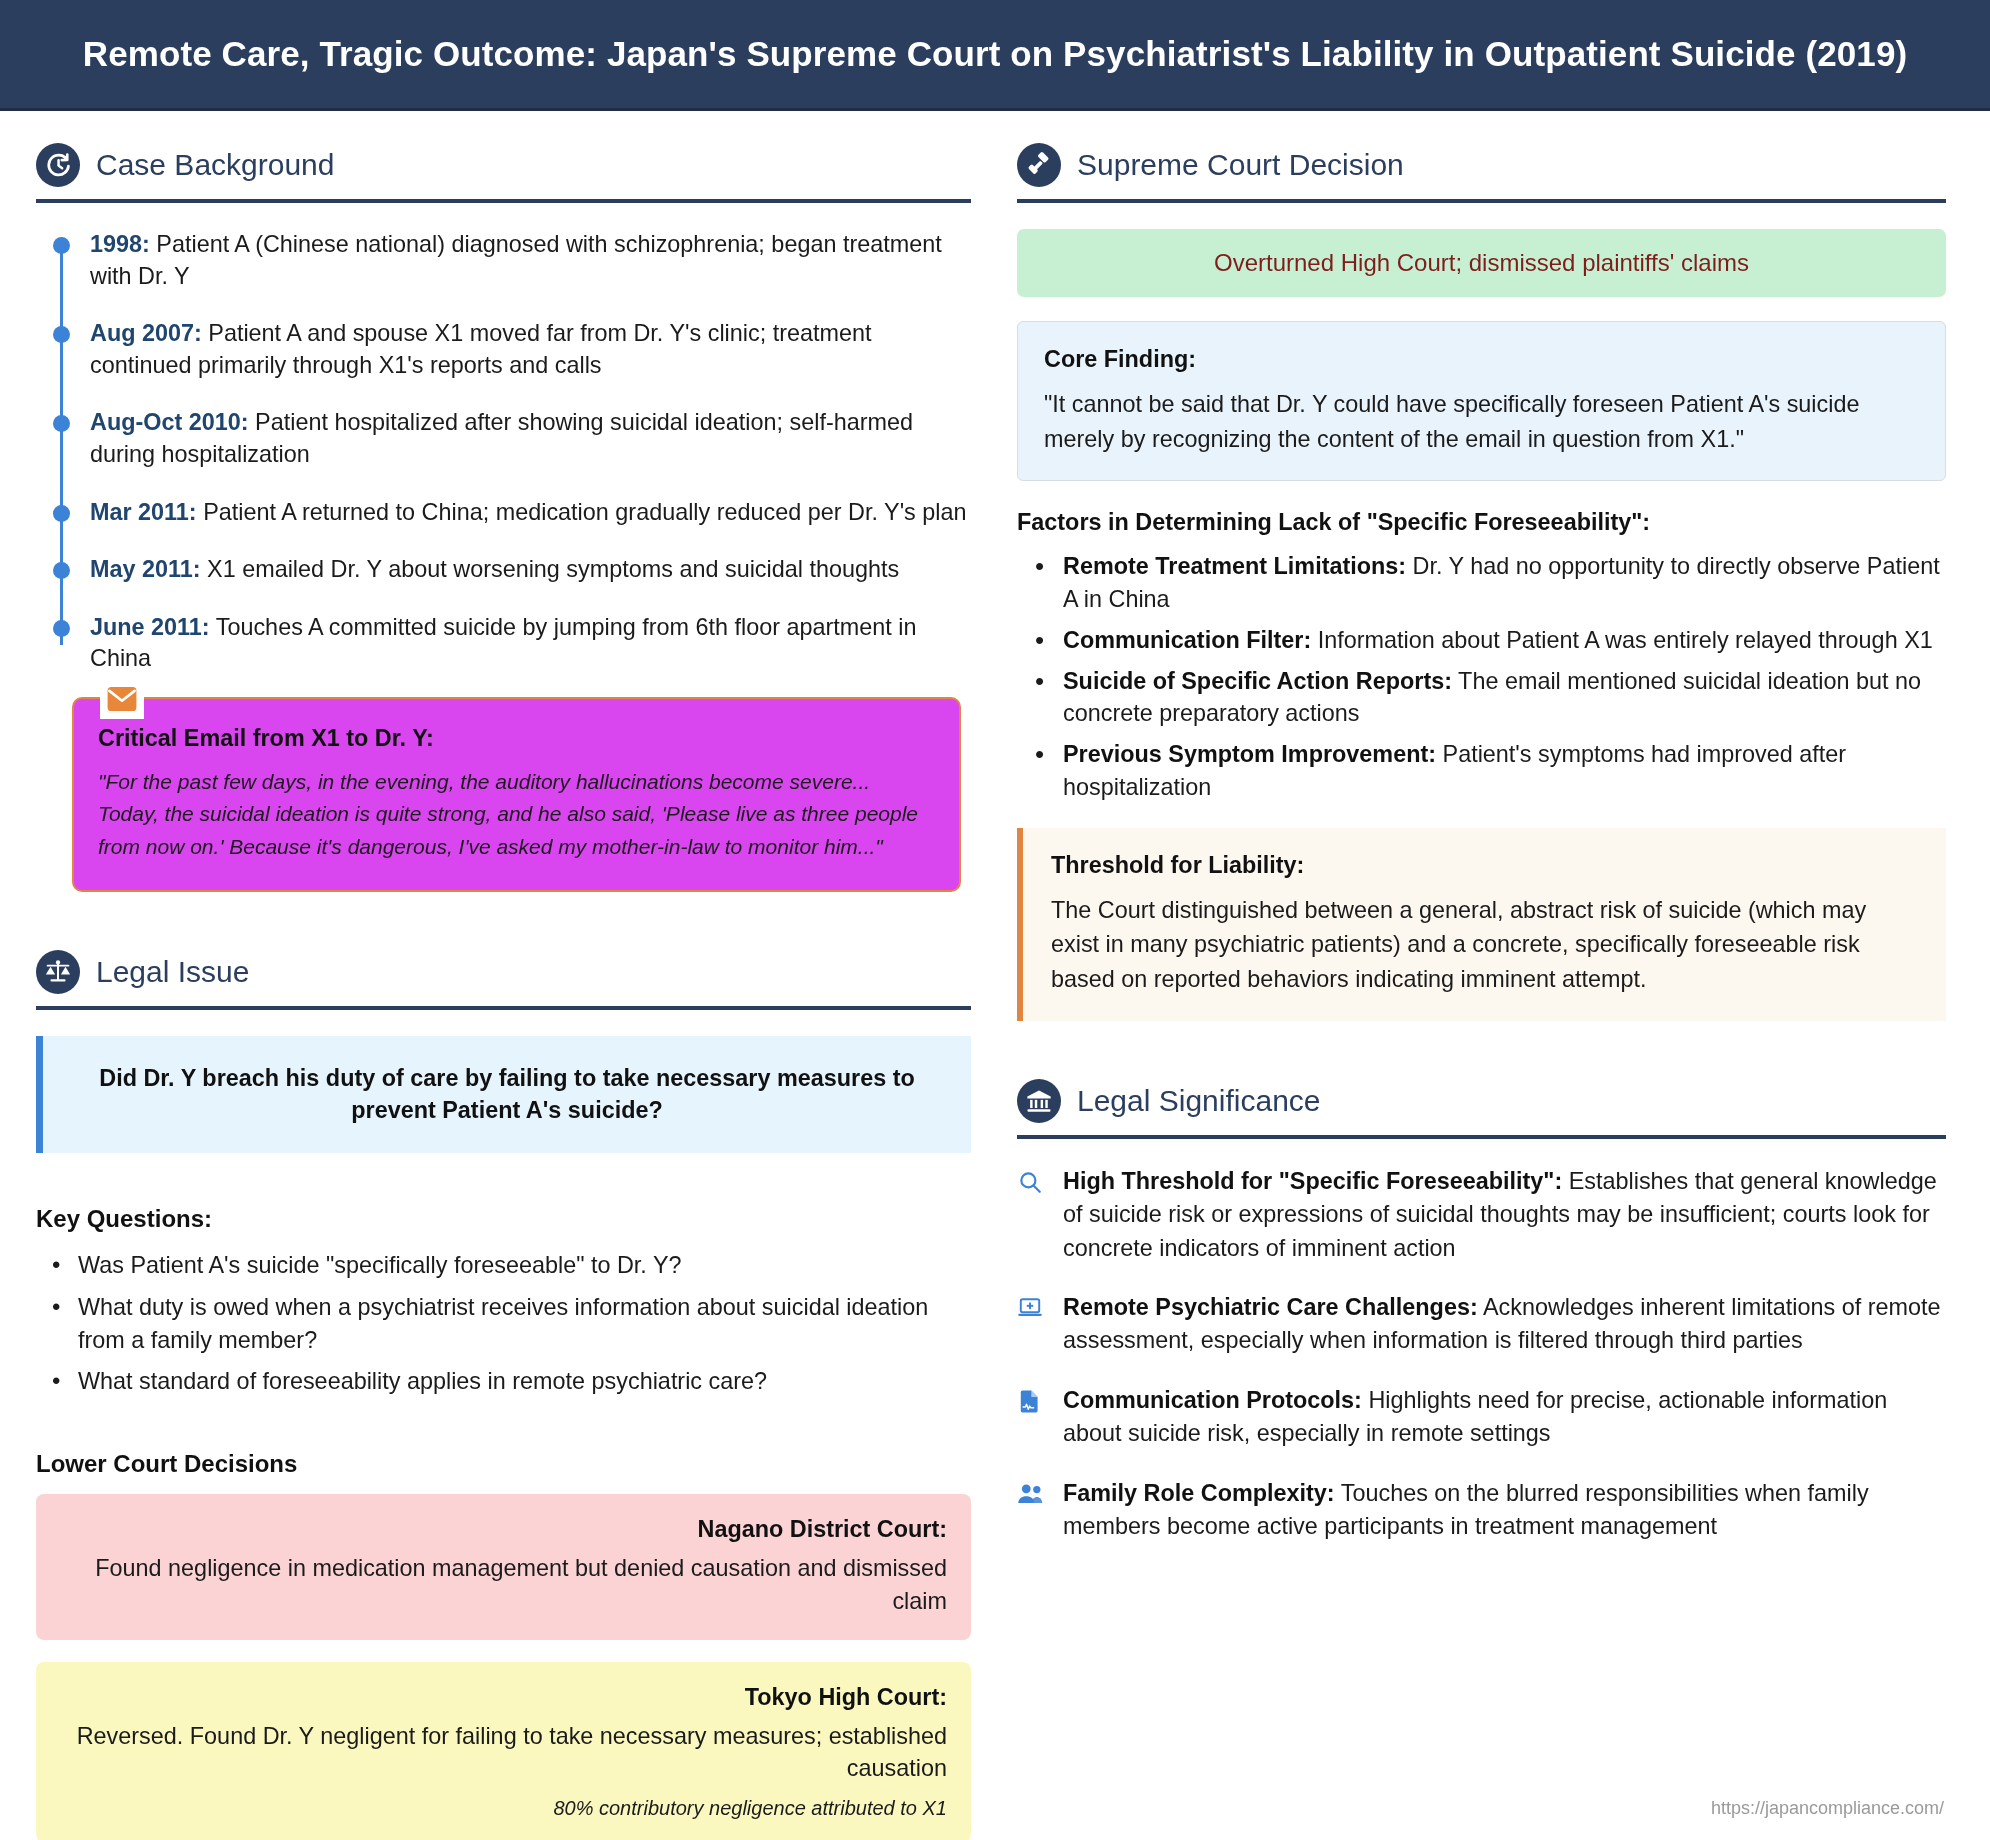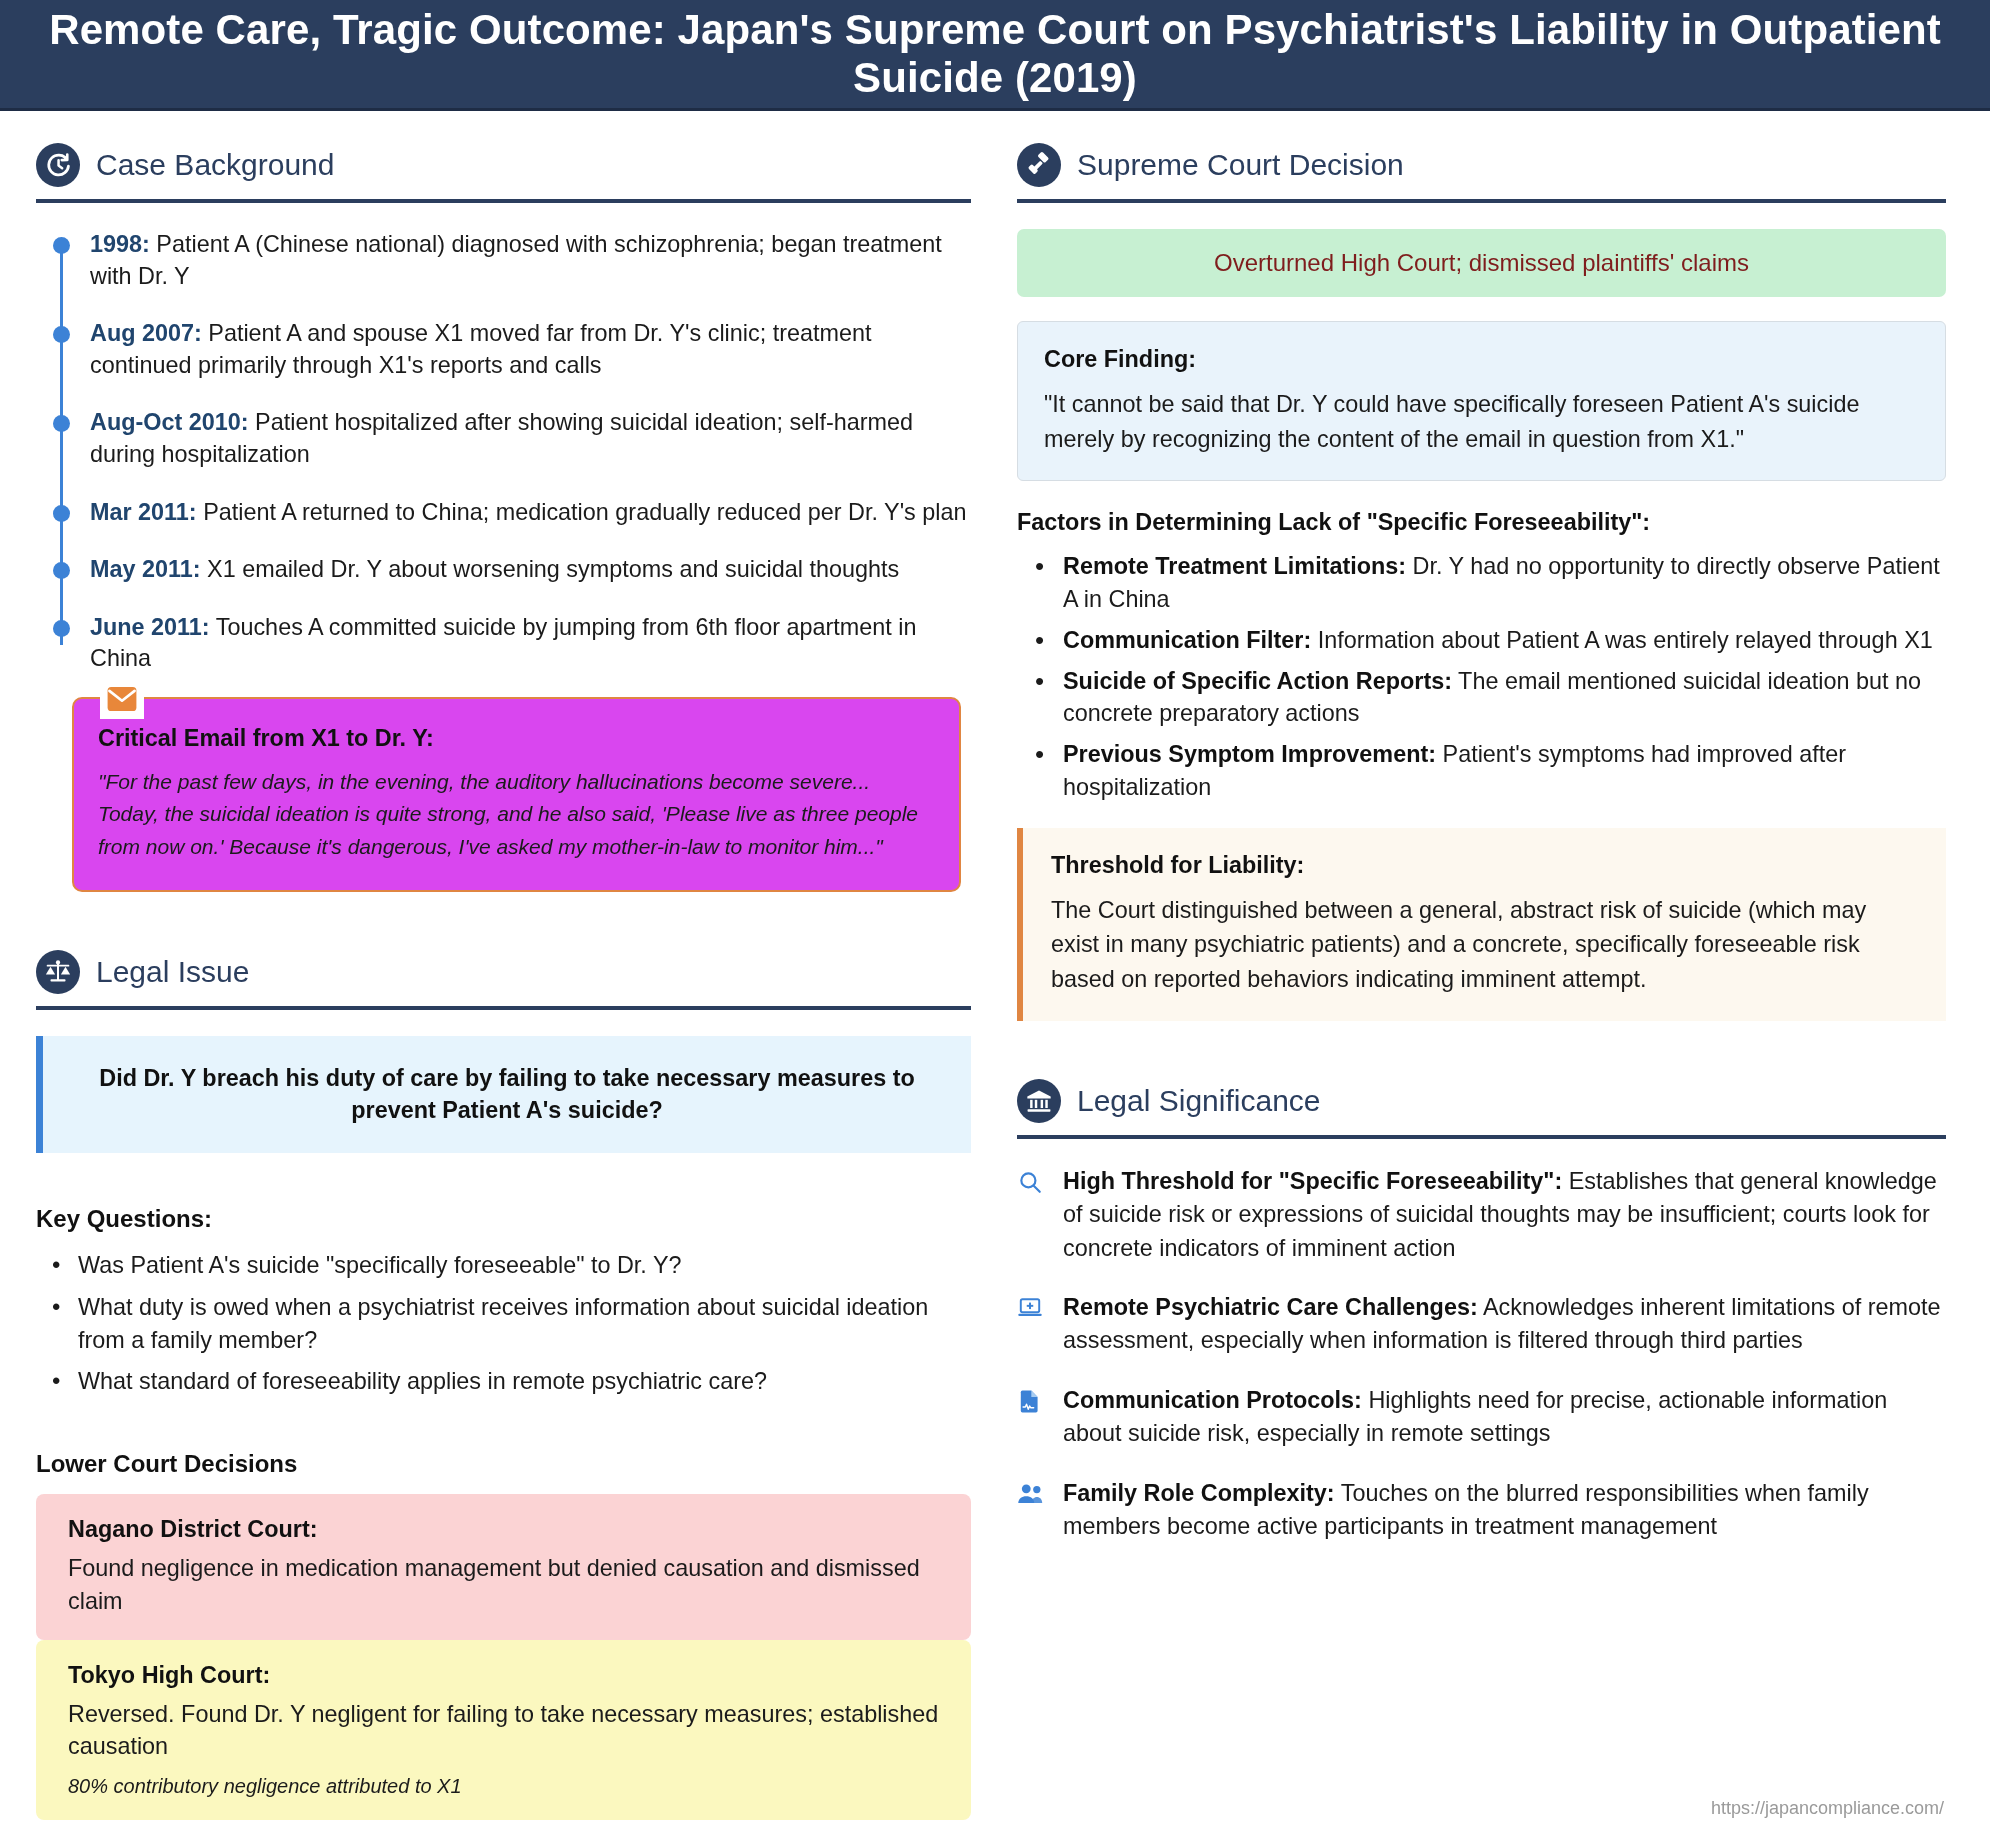--- a/index.html
+++ b/index.html
@@ -23,21 +23,21 @@
   .banner {
     height: 111px;
     background: #2b3e5e;
     display: flex;
     align-items: center;
     justify-content: center;
     border-bottom: 3px solid #1e2c45;
   }
   .banner-title {
     color: #ffffff;
-    font-size: 42px;
+    font-size: 35px;
     font-weight: bold;
     letter-spacing: 0.1px;
     text-align: center;
   }
 
   
   .body-cols {
     display: flex;
     padding: 0 0 0 0;
   }
@@ -186,21 +186,23 @@
     content: "•";
     position: absolute;
     left: 4px;
     top: -1px;
     font-size: 24px;
     color: #1b1b1b;
   }
 
   .court-box {
     border-radius: 8px;
-    padding: 22px 32px;
+    padding: 22px 24px;
+    margin-bottom: 22px;
+    text-align: right;
   }
   .court-pink   { background: #fbd3d4; }
   .court-yellow { background: #fbf8bf; }
   .court-name {
     font-size: 23.4px;
     font-weight: bold;
     color: #111111;
     margin-bottom: 9px;
   }
   .court-text {

